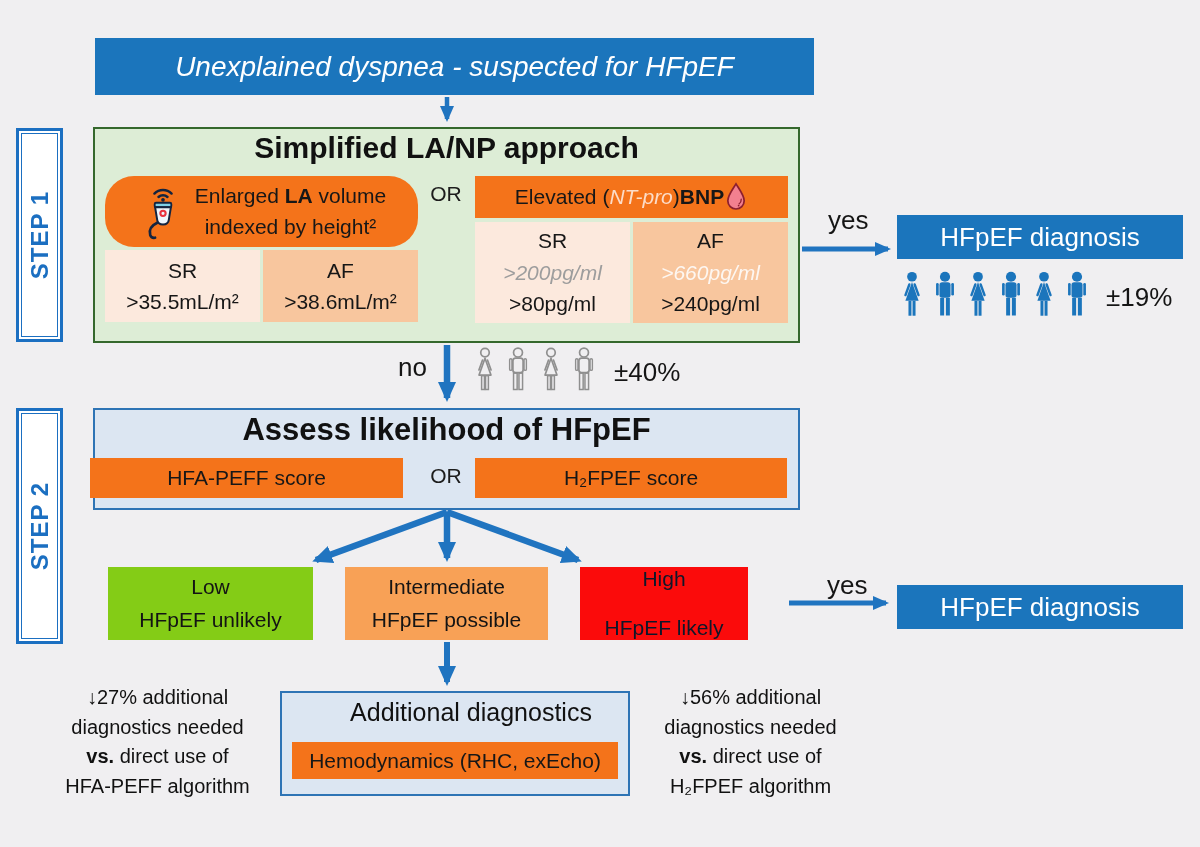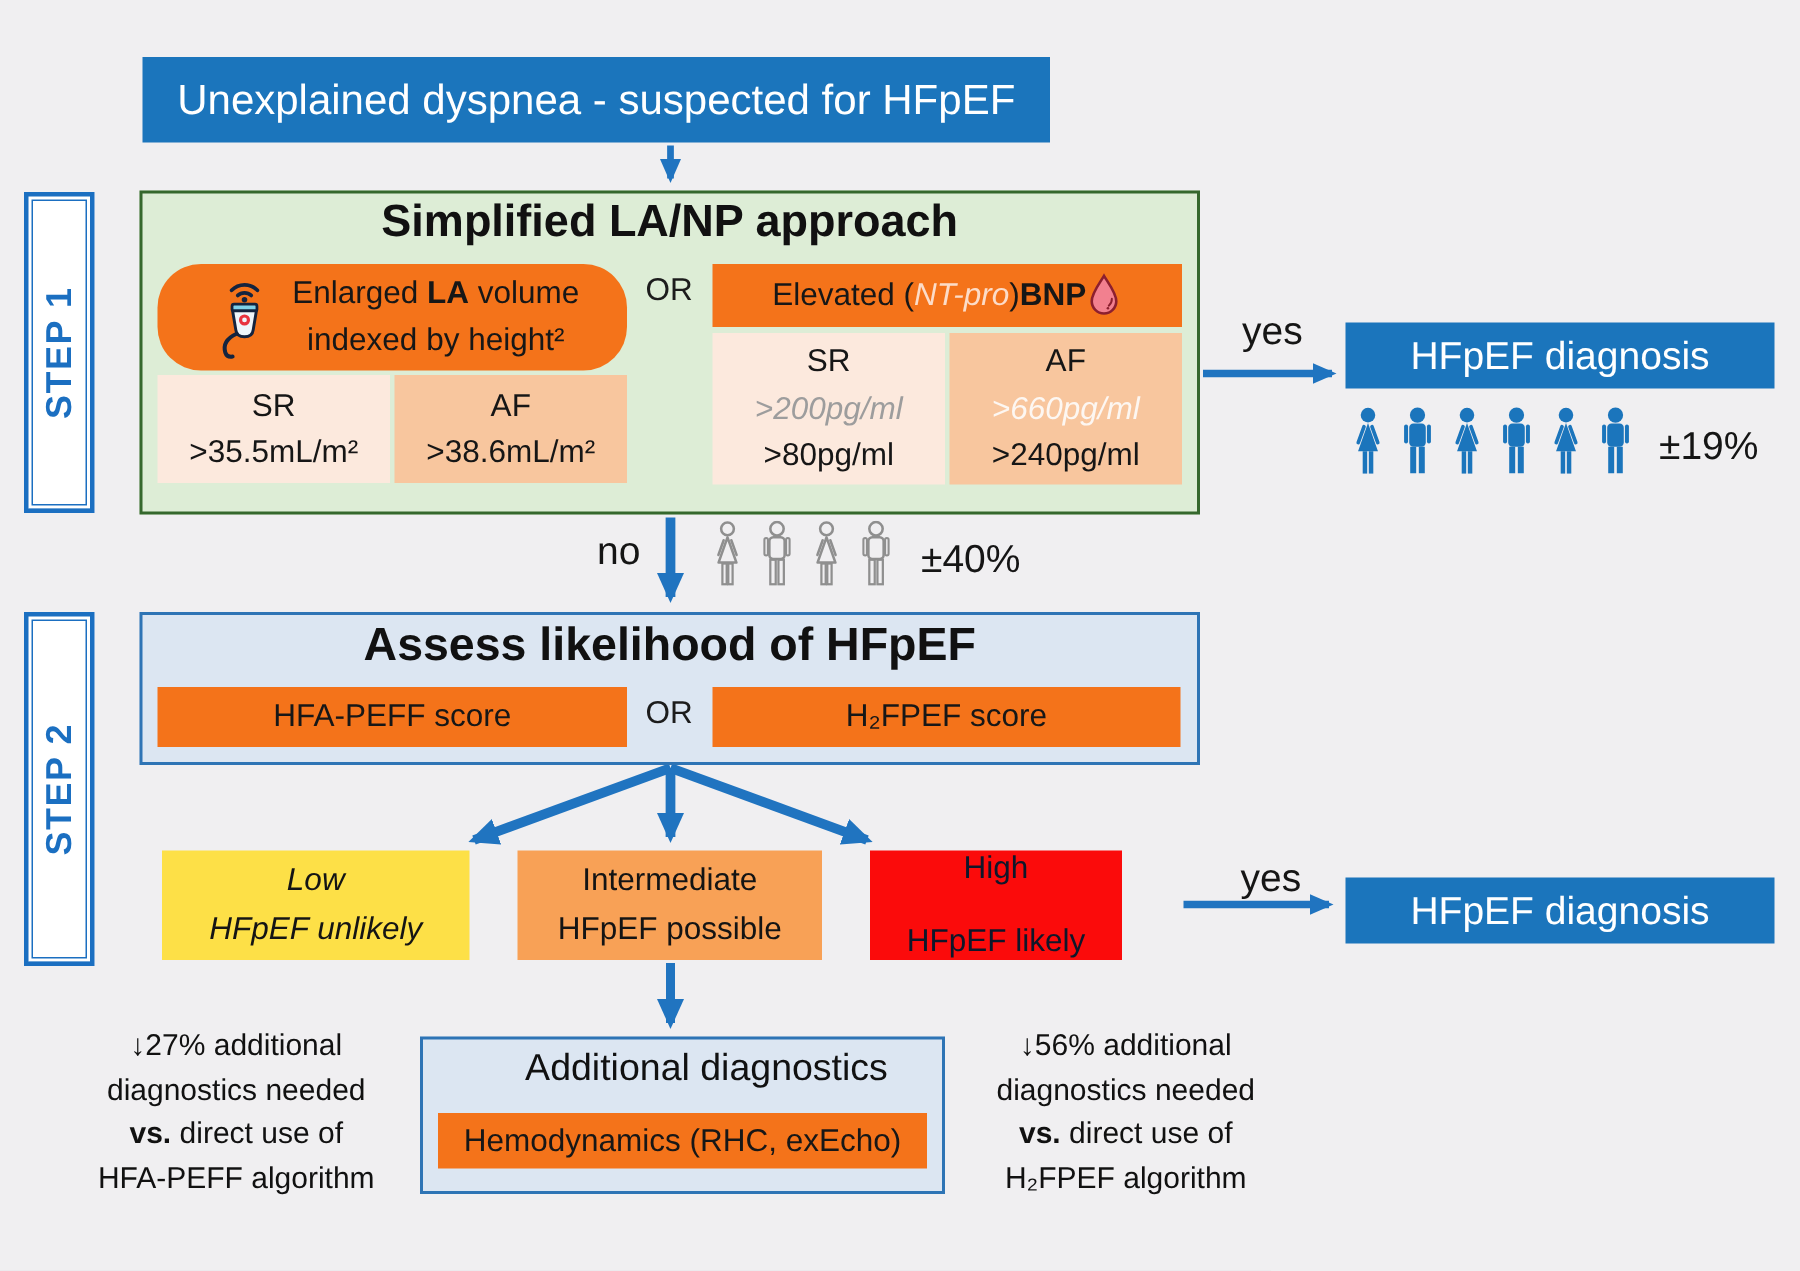--- a/index.html
+++ b/index.html
@@ -5,21 +5,21 @@
   html,body{margin:0;padding:0;background:#e9e8ea;}
   .canvas{
     position:relative;width:1200px;height:847px;overflow:hidden;
     background:#f0eff1;
     font-family:"Liberation Sans","DejaVu Sans",sans-serif;
     color:#161616;
   }
   .abs{position:absolute;box-sizing:border-box;}
   
   .bluebox{background:#1b75bc;color:#ffffff;display:flex;align-items:center;justify-content:center;}
-  .banner{left:95px;top:38px;width:605px;height:57px;font-size:28px;}
+  .banner{left:95px;top:38px;width:719px;height:57px;font-size:28px;font-style:italic;}
   .diag{font-size:26px;}
   .diag1{left:897px;top:215px;width:286px;height:44px;}
   .diag2{left:897px;top:585px;width:286px;height:44px;}
   
   .steplabel{
     width:47px;background:#ffffff;border:3px solid #1b6fc1;
     box-shadow:inset 0 0 0 2px #ffffff, inset 0 0 0 3px #1b6fc1;
     display:flex;align-items:center;justify-content:center;
   }
   .steplabel span{
@@ -57,25 +57,25 @@
   .people{display:flex;align-items:center;}
   .people-yes{left:898px;top:270px;height:55px;gap:5px;color:#1b75bc;}
   .people-no{left:472px;top:346px;height:52px;gap:7px;color:#8f8f8f;}
   .people svg{display:block;}
   .pct{font-size:26px;color:#151515;margin-left:10px;}
   
   .bluepanel{background:#dce6f2;border:2px solid #2e74b5;}
   .assess{left:93px;top:408px;width:707px;height:102px;}
   .assesstitle{left:93px;top:412px;width:707px;text-align:center;font-size:31px;font-weight:bold;color:#111;}
   .scorebox{font-size:21px;height:40px;top:458px;}
-  .hfa{left:105px;width:313px;}
+  .hfa{left:90px;width:313px;}
   .h2f{left:475px;width:312px;}
   
   .outcome{display:flex;flex-direction:column;align-items:center;justify-content:center;font-size:21px;line-height:1.55;height:73px;top:567px;}
-  .low{left:108px;width:205px;background:#fde047;color:#141414;font-style:italic;}
+  .low{left:108px;width:205px;background:#84cc16;color:#141414;}
   .mid{left:345px;width:203px;background:#f8a156;color:#141414;}
   .high{left:580px;width:168px;background:#fb0b0b;color:#0f172a;gap:16px;}
   
   .addpanel{left:280px;top:691px;width:350px;height:105px;}
   .addtitle{left:280px;top:698px;width:350px;text-align:center;font-size:25px;color:#111;margin-left:16px;}
   .hemo{left:292px;top:742px;width:326px;height:37px;font-size:21px;}
   
   .note{width:245px;text-align:center;font-size:20px;line-height:29.5px;color:#111;top:683px;}
   .noteL{left:35px;}
   .noteR{left:628px;}

